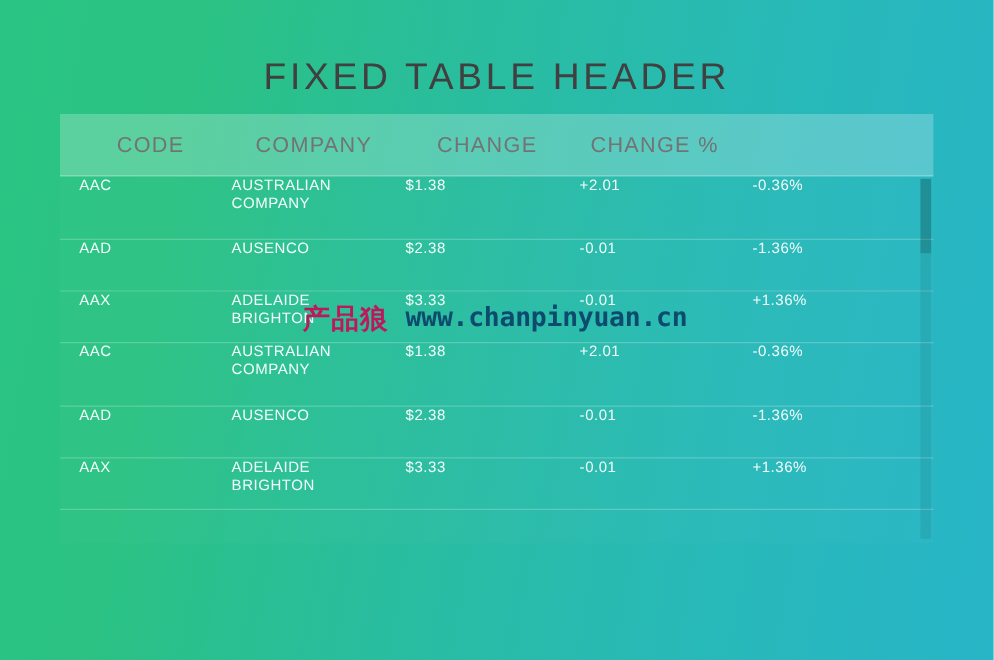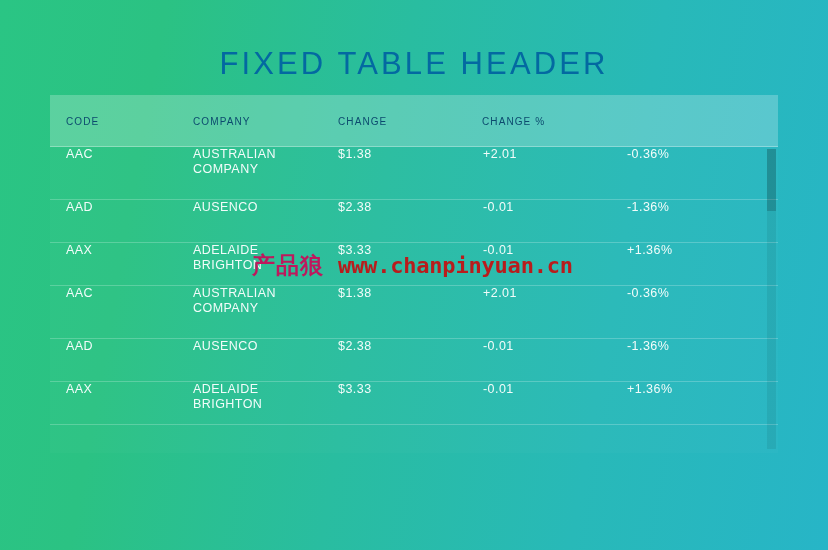--- a/index.html
+++ b/index.html
@@ -21,21 +21,21 @@
     inset: 0;
   }
 
   
   .title {
     position: absolute;
     left: 0;
     right: 0;
     top: 46px;
     text-align: center;
-    color: #0369a1;
+    color: #404040;
     font-size: 31px;
     font-weight: 300;
     letter-spacing: 3.1px;
     font-family: "Liberation Sans", sans-serif;
     white-space: nowrap;
   }
 
   
   .table-wrap {
     position: absolute;
@@ -86,24 +86,25 @@
   .cell {
     color: #f2fcfa;
     font-size: 12.5px;
     letter-spacing: 0.45px;
     line-height: 15px;
     font-weight: 400;
     padding-right: 8px;
   }
 
   .th {
-    color: #0c4a6e;
-    font-size: 10px;
+    color: #737373;
+    font-size: 18px;
     letter-spacing: 1.1px;
     font-weight: 400;
+    text-align: center;
   }
 
   .c-code    { width: 143px; padding-left: 16px; }
   .c-company { width: 145px; }
   .c-price   { width: 145px; }
   .c-change  { width: 144px; }
   .c-pct     { width: 135px; }
 
   .thead .c-code { padding-left: 16px; }
 
@@ -150,21 +151,21 @@
 
   .wm-cn {
     color: #be185d;
     font-size: 23px;
     font-weight: 700;
     font-family: "DejaVu Sans", sans-serif;
     letter-spacing: 1px;
   }
 
   .wm-url {
-    color: #b91c1c;
+    color: #0c4a6e;
     font-size: 22px;
     font-weight: 700;
     font-family: "DejaVu Sans Mono", monospace;
     letter-spacing: -0.2px;
   }
 </style>
 </head>
 <body>
 
 <div class="page">

